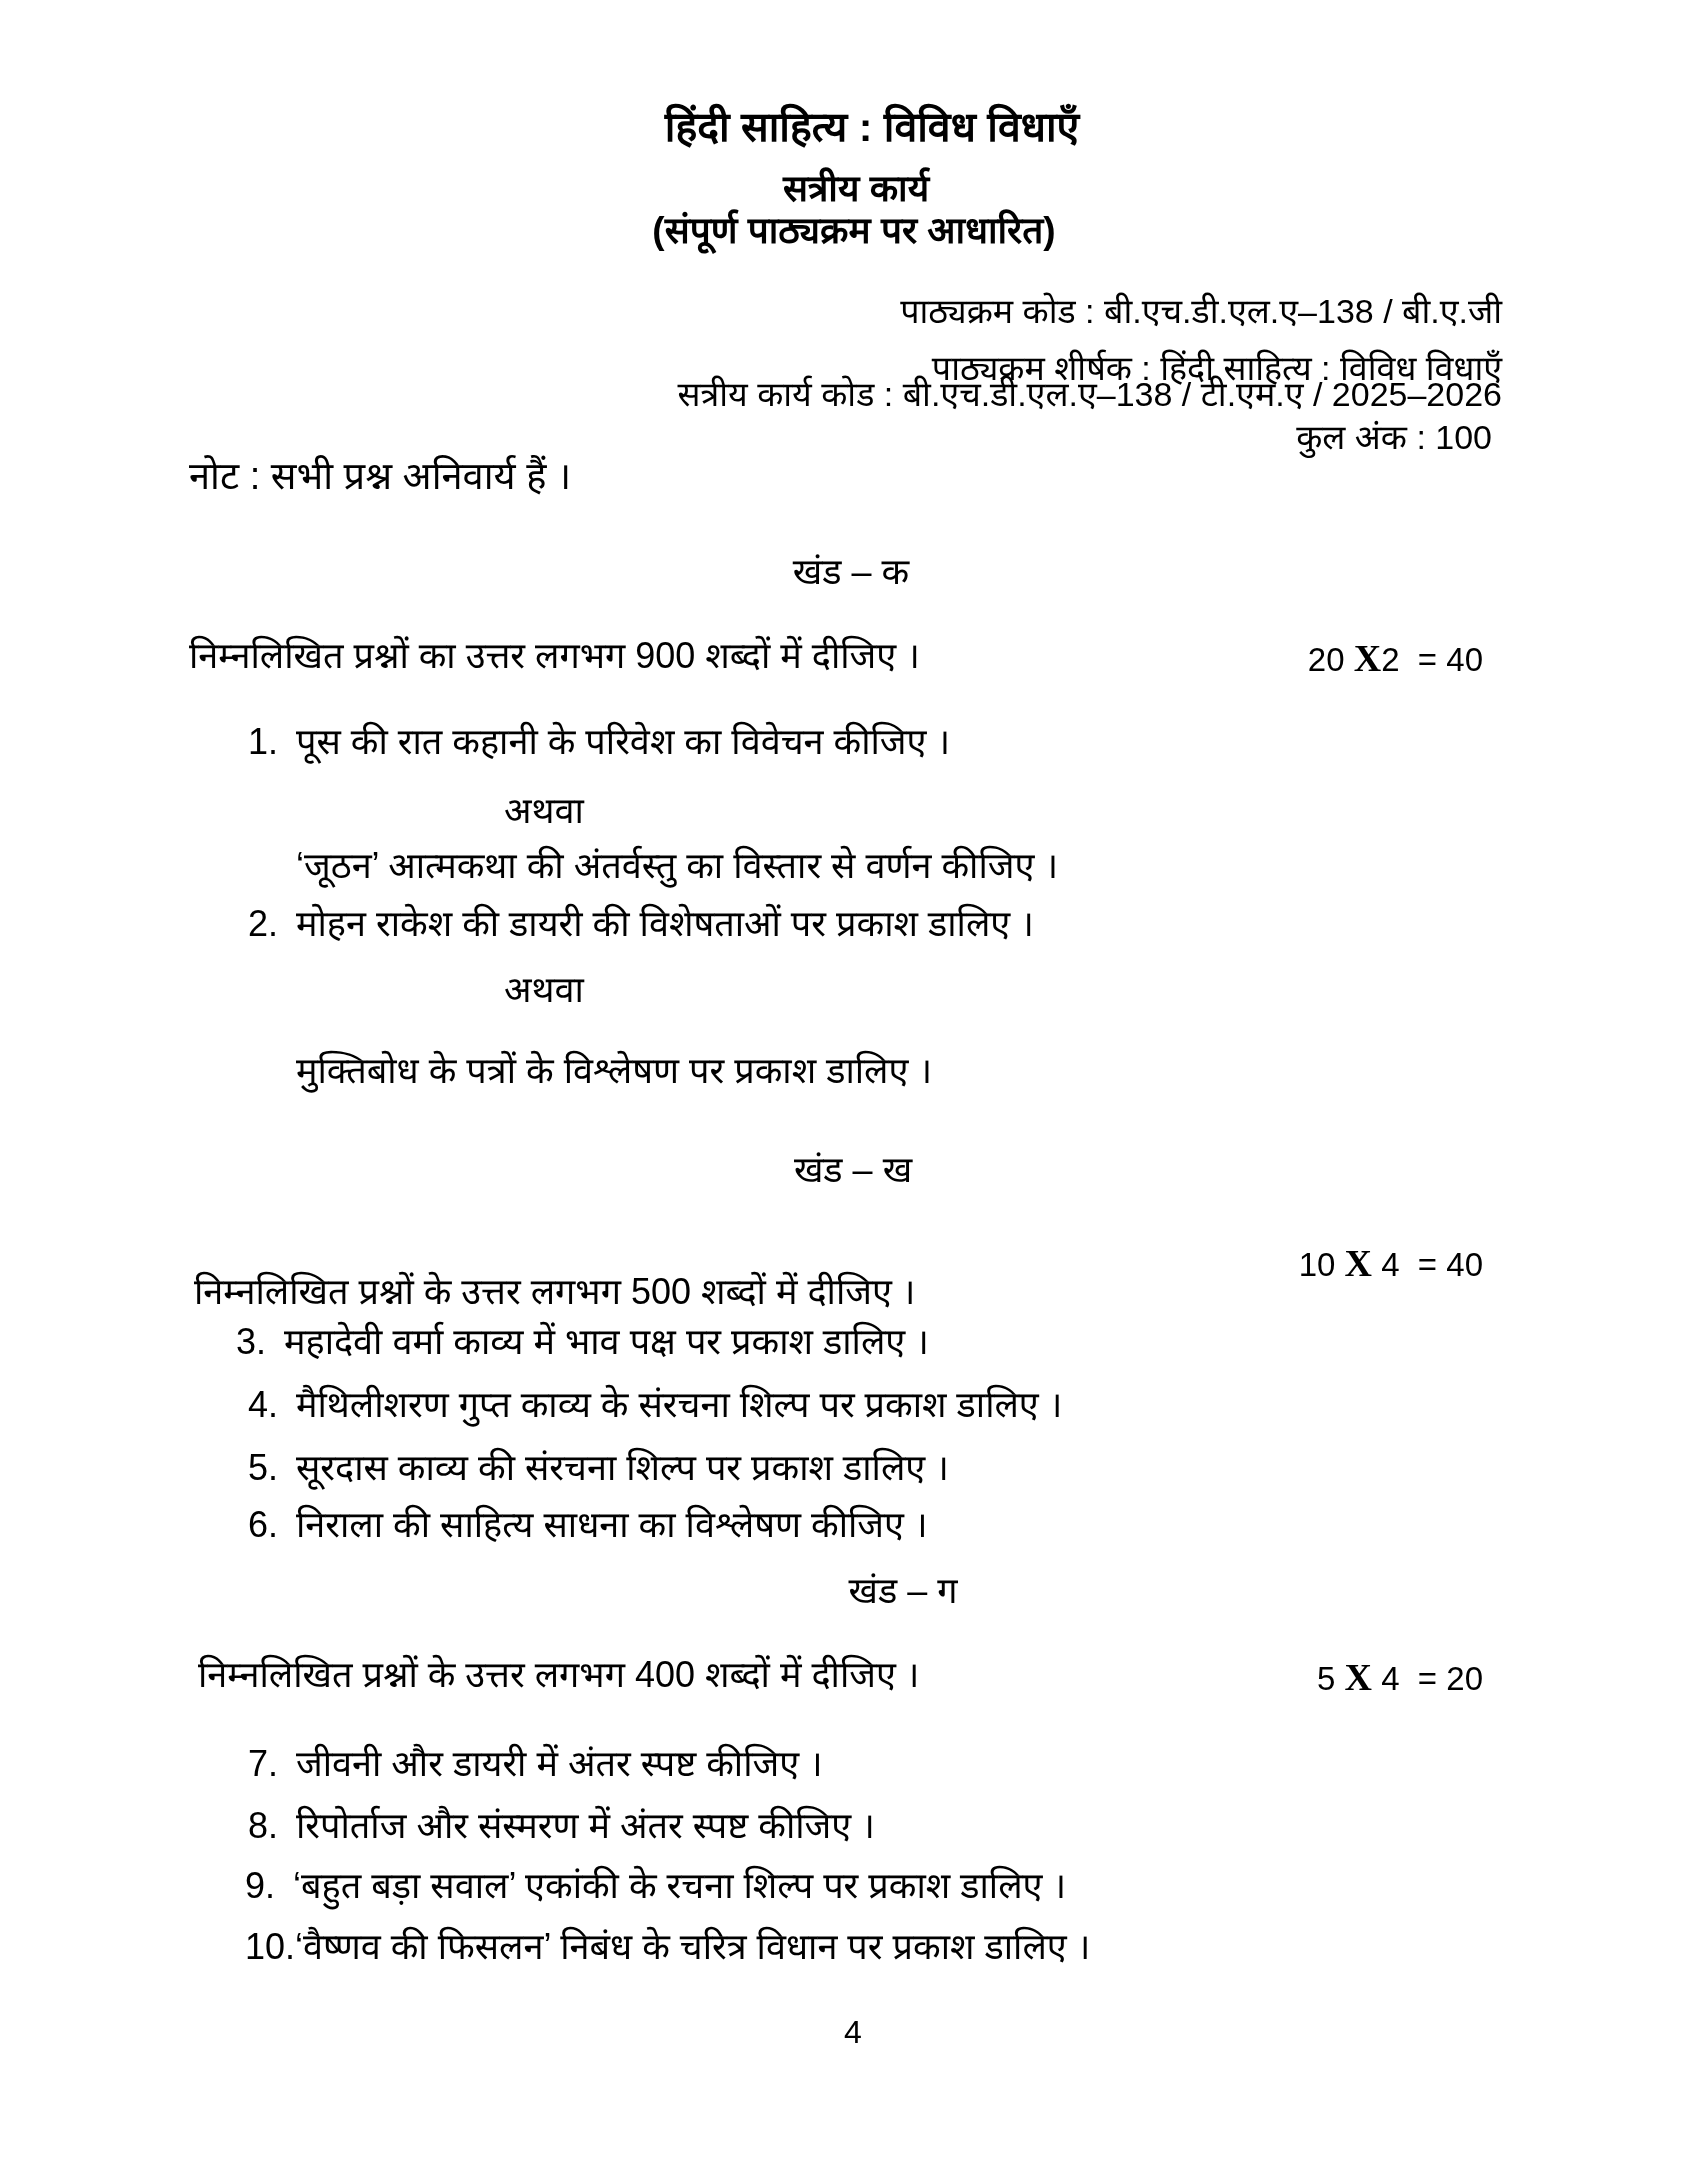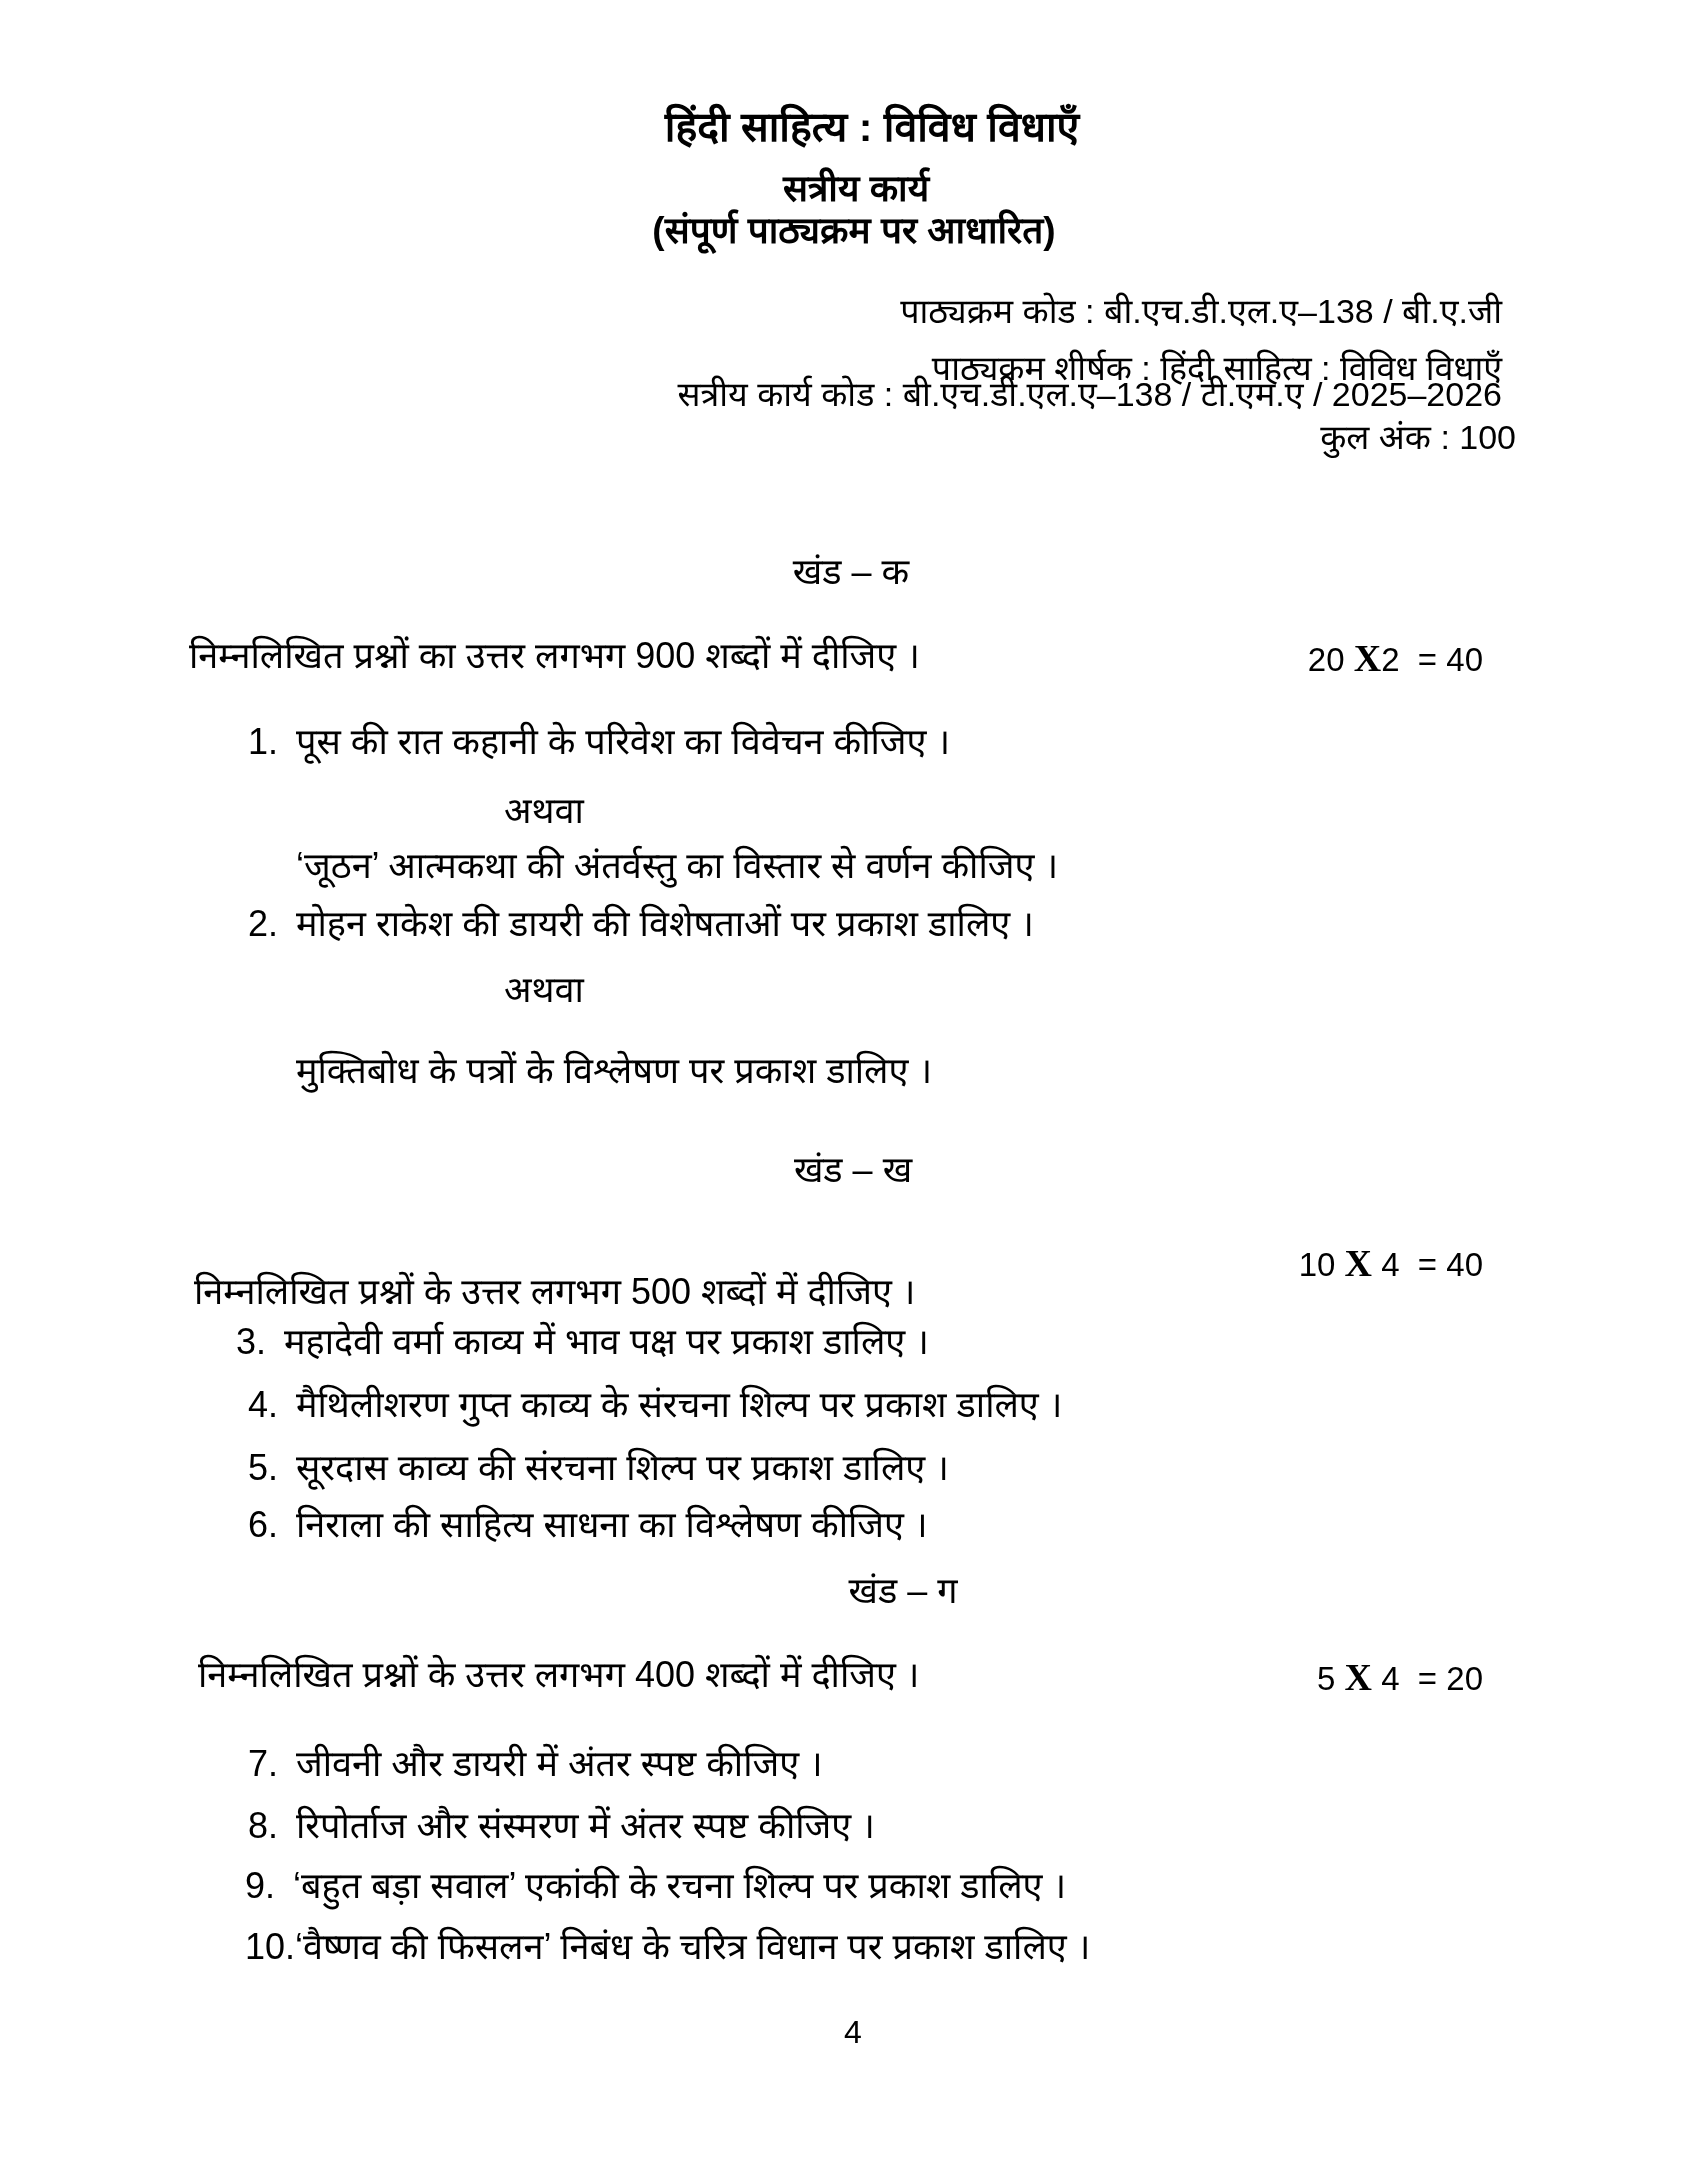--- a/index.html
+++ b/index.html
@@ -30,22 +30,23 @@
 
 <div class="page">
 
   <div class="line center t1" style="left:872px;top:103px;">हिंदी साहित्य : विविध विधाएँ</div>
   <div class="line center t2" style="left:856px;top:167px;">सत्रीय कार्य</div>
   <div class="line center t2" style="left:854px;top:209px;">(संपूर्ण पाठ्यक्रम पर आधारित)</div>
 
   <div class="line rt code" style="right:185px;top:291px;">पाठ्यक्रम कोड : बी.एच.डी.एल.ए–138 / बी.ए.जी</div>
   <div class="line rt code" style="right:185px;top:348px;">पाठ्यक्रम शीर्षक : हिंदी साहित्य : विविध विधाएँ</div>
   <div class="line rt code" style="right:185px;top:374px;">सत्रीय कार्य कोड : बी.एच.डी.एल.ए–138 / टी.एम.ए / 2025–2026</div>
-  <div class="line rt code" style="right:171px;top:417px;">कुल अंक : 100</div>
+  <div class="line rt code" style="right:195px;top:417px;">कुल अंक : 100</div>
 
+  <div class="line note" style="left:189px;top:454px;">नोट : सभी प्रश्न अनिवार्य हैं ।</div>
 
   <div class="line center heading" style="left:851px;top:550px;">खंड – क</div>
 
   <div class="line body-fs" style="left:189px;top:634px;">निम्नलिखित प्रश्नों का उत्तर लगभग 900 शब्दों में दीजिए ।</div>
   <div class="line marks" style="right:204px;top:636px;"><span>20 </span><span class="x">X</span><span>2</span><span>  = 40</span></div>
 
   <div class="line body-fs" style="left:248px;top:720px;"><span class="qnum">1.</span><span>पूस की रात कहानी के परिवेश का विवेचन कीजिए ।</span></div>
 
   <div class="line body-fs" style="left:504px;top:789px;">अथवा</div>
 

